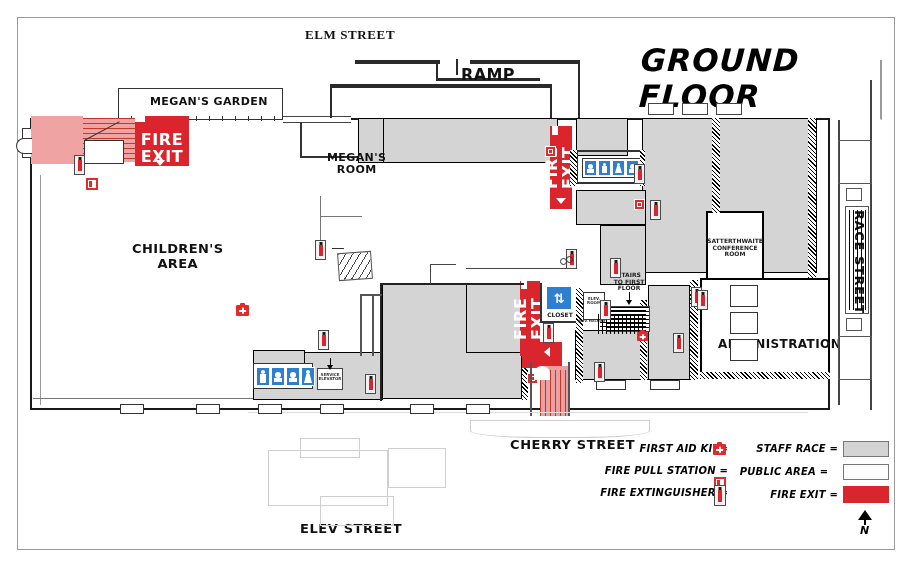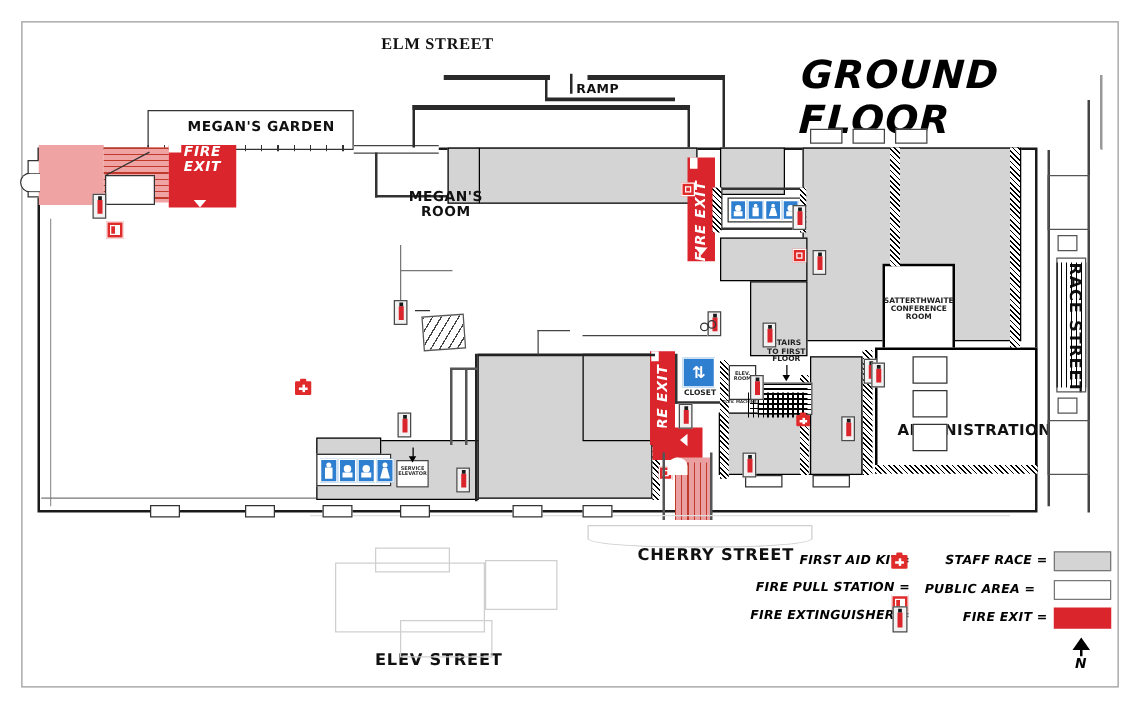--- a/index.html
+++ b/index.html
@@ -43,24 +43,23 @@
   
   .title{
     position:absolute;font-family:"DejaVu Sans", sans-serif;
     font-weight:700;font-style:italic;font-size:31px;letter-spacing:1px;
     color:#000;transform:skewX(-3deg);
   }
 
   
   .fx{
     position:absolute;background:#d9252b;color:#fff;
-    font-weight:700;font-size:11px;letter-spacing:.6px;
-    display:flex;align-items:center;justify-content:flex-start;text-align:center;
+    font-weight:700;font-size:16px;letter-spacing:.6px;
+    display:flex;align-items:center;justify-content:flex-end;text-align:center;
     line-height:1.05;
-    font-style:italic;
   }
   .fx-vert{writing-mode:vertical-rl;transform:rotate(180deg);}
   .fx-plain{background:#d9252b;}
   .stairs-pink{background:#f0a3a3;}
   .stairs-pink2{background:#eaa0a0;}
 
   
   .treads-h{
     background:repeating-linear-gradient(to right,#c0392b 0 1px,transparent 1px 5px);
   }
@@ -148,20 +147,21 @@
 
   <div class="abs" style="left:22px;top:128px;width:12px;height:30px;border:1px solid #333;background:#fff;"></div>
 
   <div class="abs ghost" style="left:118px;top:88px;width:165px;height:32px;border:1px solid #333;background:#fff;"></div>
   <div class="lbl room" style="left:150px;top:96px;font-size:11px;">MEGAN'S GARDEN</div>
 
   <div class="abs" style="left:118px;top:116px;width:165px;height:5px;background:repeating-linear-gradient(to right,#333 0 1px,transparent 1px 13px);"></div>
 
   <div class="abs" style="left:283px;top:116px;width:68px;height:7px;border-top:1px solid #444;border-bottom:1px solid #444;background:#fff;"></div>
 
+  <div class="lbl room" style="left:132px;top:242px;font-size:13px;"><span>CHILDREN'S<br>AREA</span></div>
 
   <div class="abs" style="left:40px;top:175px;width:1px;height:230px;background:#999;"></div>
   <div class="abs" style="left:33px;top:398px;width:230px;height:1px;background:#777;"></div>
 
   <div class="abs stairs-pink" style="left:31px;top:116px;width:52px;height:48px;"></div>
   <div class="abs treads-v" style="left:83px;top:118px;width:52px;height:44px;background-color:#f0a3a3;"></div>
   <div class="abs" style="left:84px;top:140px;width:40px;height:24px;background:#fff;border:1px solid #333;"></div>
   <div class="abs" style="left:84px;top:140px;width:40px;height:1px;background:#333;transform:rotate(-28deg);transform-origin:left top;"></div>
 
   <div class="fx" style="left:135px;top:116px;width:54px;height:50px;flex-direction:column;">
@@ -173,21 +173,21 @@
   <div class="abs" style="left:16px;top:138px;width:16px;height:16px;border-radius:50% 0 0 50%;border:1px solid #333;border-right:0;background:#fff;"></div>
 
   <div class="abs" style="left:355px;top:60px;width:85px;height:4px;background:#2a2a2a;"></div>
   <div class="abs" style="left:470px;top:60px;width:110px;height:4px;background:#2a2a2a;"></div>
   <div class="abs" style="left:436px;top:60px;width:2px;height:20px;background:#2a2a2a;"></div>
   <div class="abs" style="left:578px;top:60px;width:2px;height:58px;background:#2a2a2a;"></div>
   <div class="abs" style="left:436px;top:78px;width:104px;height:3px;background:#2a2a2a;"></div>
   <div class="abs" style="left:330px;top:84px;width:222px;height:4px;background:#2a2a2a;"></div>
   <div class="abs" style="left:330px;top:84px;width:2px;height:34px;background:#2a2a2a;"></div>
   <div class="abs" style="left:550px;top:84px;width:2px;height:34px;background:#2a2a2a;"></div>
-  <div class="lbl room" style="left:461px;top:66px;font-size:10px;">RAMP</div>
+  <div class="lbl room" style="left:461px;top:66px;font-size:16px;">RAMP</div>
 
   <div class="abs staff" style="left:382px;top:118px;width:176px;height:45px;"></div>
   <div class="abs staff" style="left:358px;top:118px;width:26px;height:45px;"></div>
 
   <div class="abs" style="left:300px;top:122px;width:2px;height:36px;background:#333;"></div>
   <div class="abs" style="left:300px;top:156px;width:58px;height:2px;background:#333;"></div>
   <div class="lbl room" style="left:327px;top:152px;font-size:11px;"><span>MEGAN'S<br>ROOM</span></div>
   <div class="abs" style="left:320px;top:196px;width:1px;height:60px;background:#777;"></div>
   <div class="abs" style="left:320px;top:216px;width:42px;height:1px;background:#777;"></div>
 

